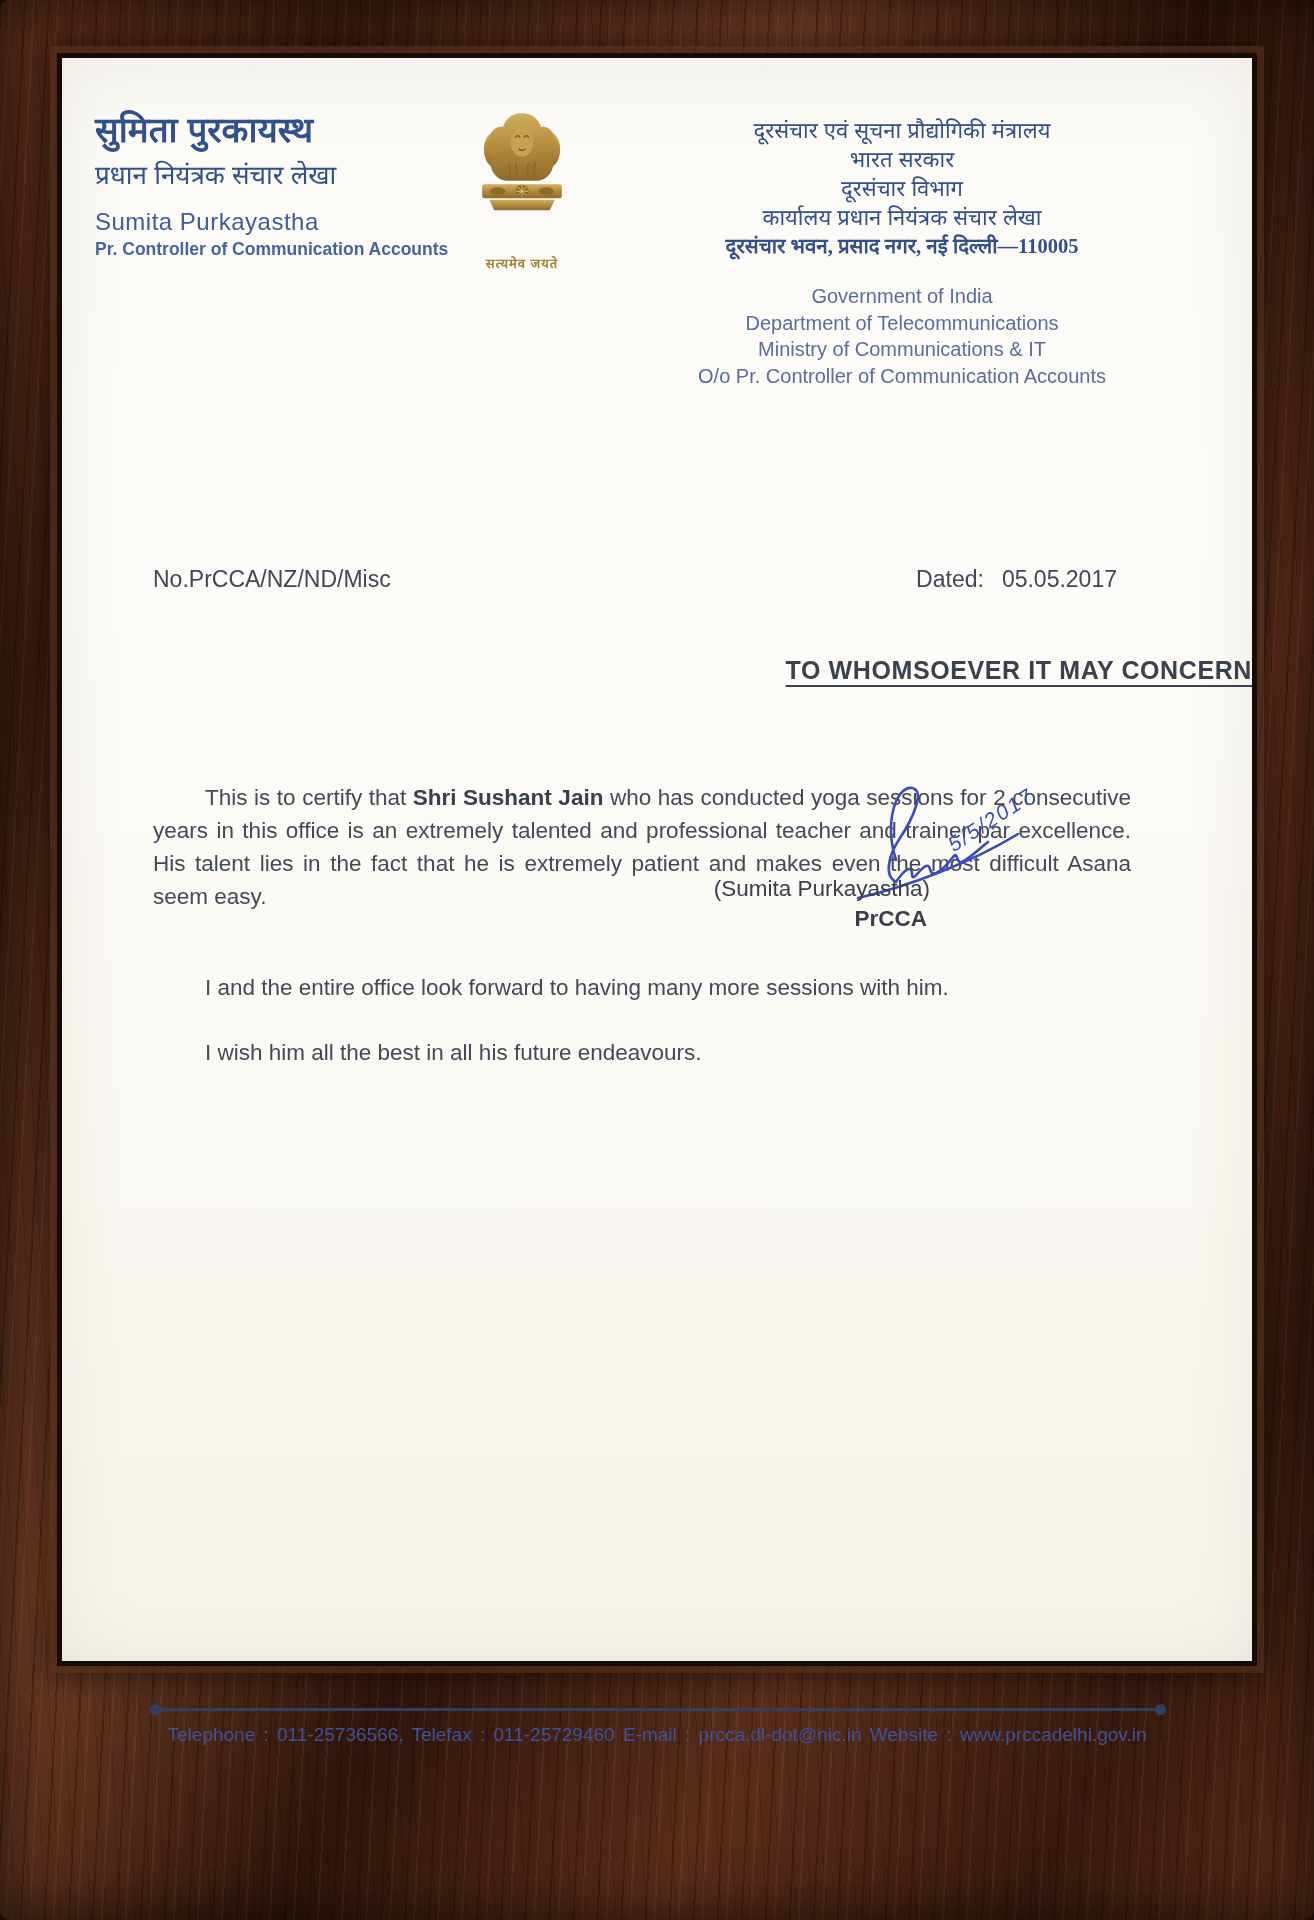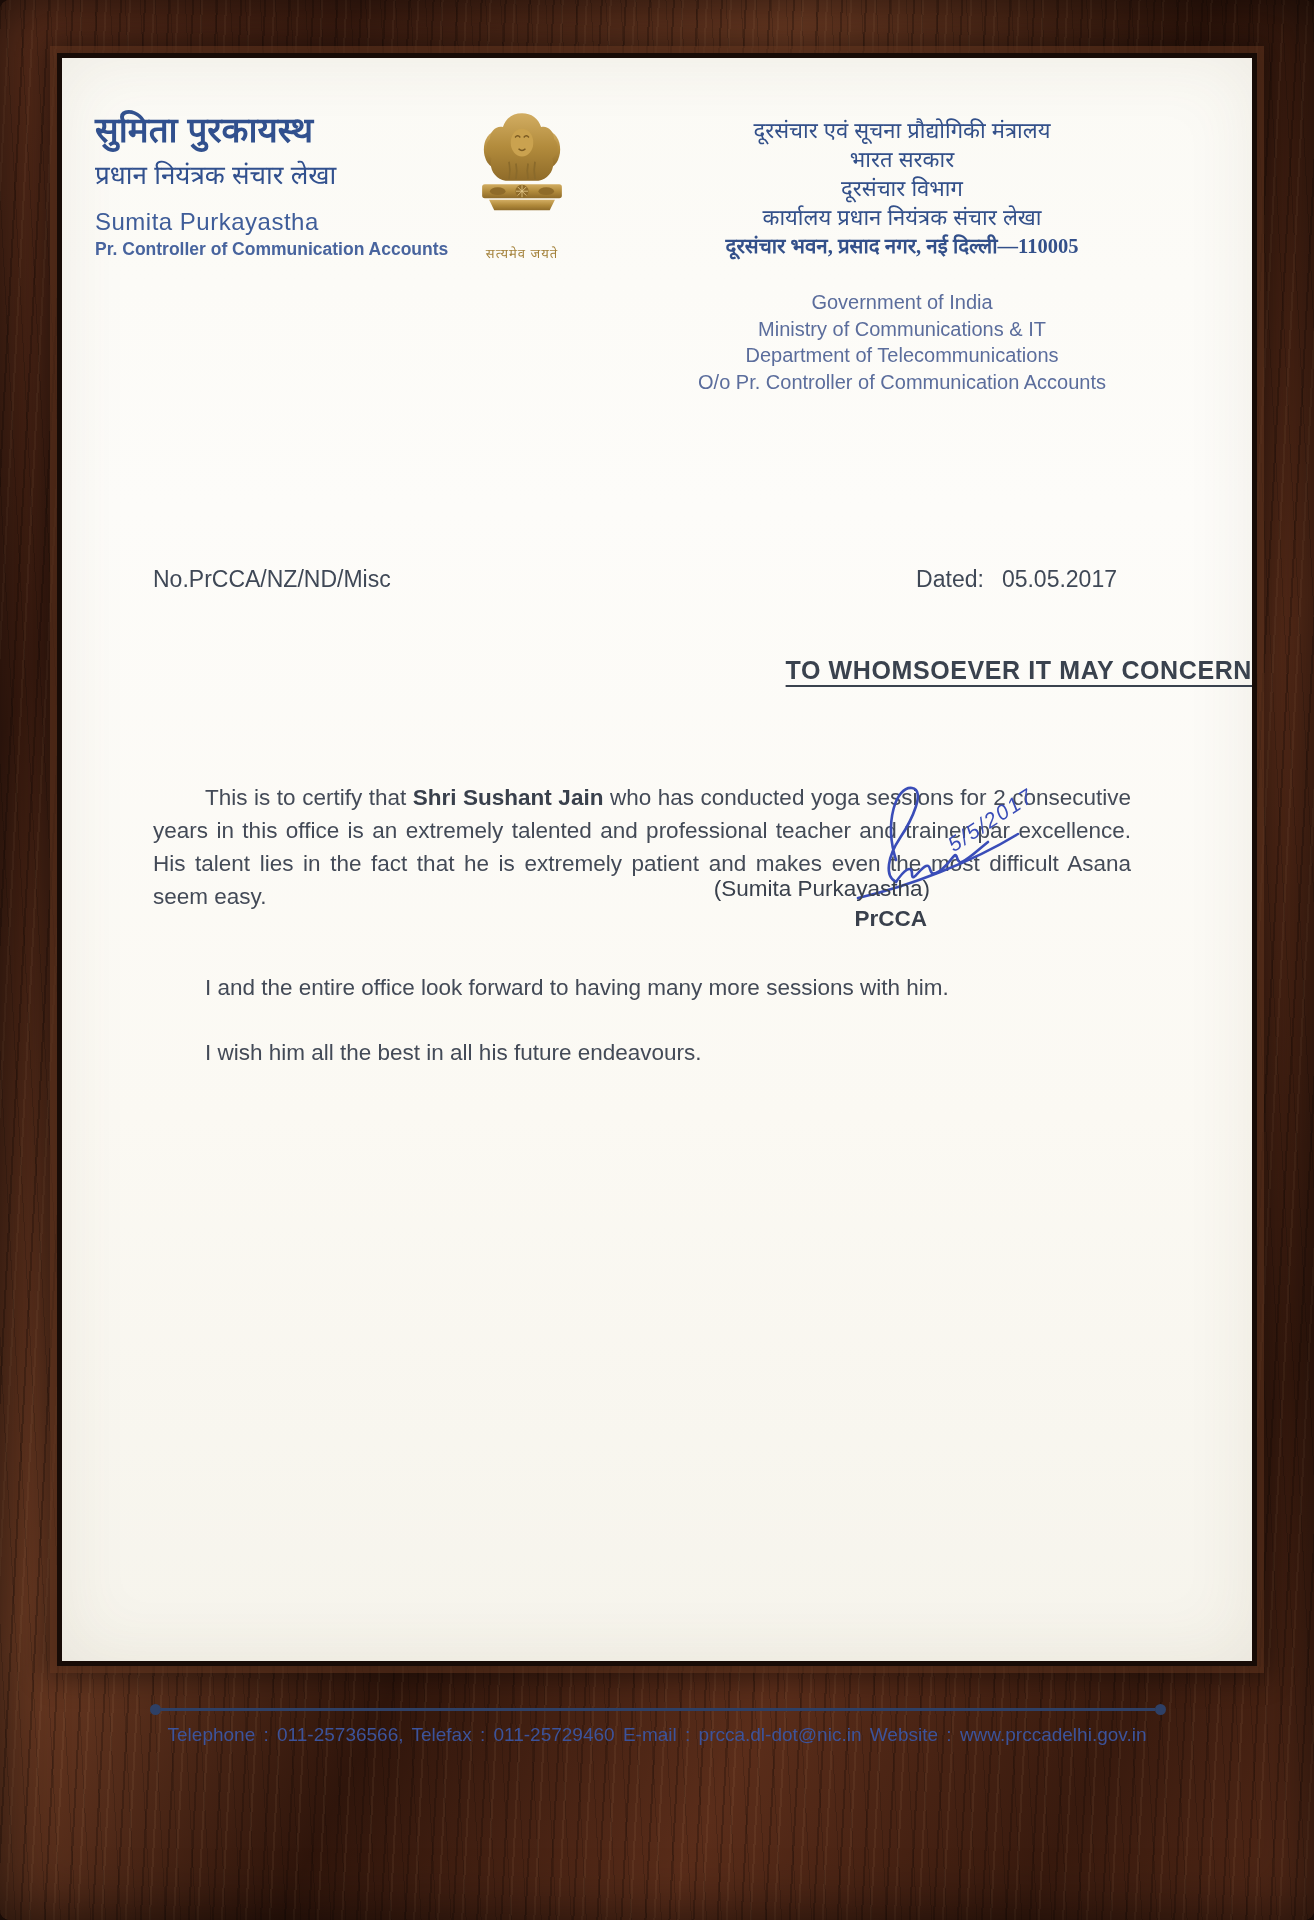--- a/index.html
+++ b/index.html
@@ -31,26 +31,26 @@
   }
   .abs{position:absolute;}
   
   .lh-left{left:33px;top:52px;color:#31508e;}
   .lh-left .hname{font-size:35px;font-weight:600;line-height:1.15;}
   .lh-left .htitle{font-size:26px;margin-top:6px;}
   .lh-left .ename{font-size:24px;font-weight:normal;color:#3f5d99;margin-top:16px;letter-spacing:.5px;}
   .lh-left .etitle{font-size:17.5px;font-weight:bold;color:#48649e;margin-top:3px;}
   
   .emblem{left:402px;top:50px;width:116px;text-align:center;}
-  .emblem .motto{font-size:13px;color:#a3813a;font-weight:normal;margin-top:2px;letter-spacing:1px;}
+  .emblem .motto{font-size:13px;color:#a3813a;font-weight:bold;margin-top:12px;letter-spacing:1px;}
   
   .lh-right{left:520px;top:58px;width:640px;text-align:center;}
   .lh-right .hline{font-size:22px;line-height:29px;color:#33508a;}
   .lh-right .hline.addr{font-size:20.5px;font-weight:600;font-family:Liberation Serif, serif;}
-  .lh-right .eblock{margin-top:28px;}
+  .lh-right .eblock{margin-top:22px;}
   .lh-right .eline{font-size:20px;line-height:26.5px;color:#5b6d9c;}
   
   .ref-row{left:91px;right:135px;top:508px;display:flex;justify-content:space-between;
     font-size:23px;color:#3f4856;}
   .ref-row .datecell .dlabel{margin-right:18px;}
   
   .title{left:0;top:598px;width:100%;text-align:right;}
   .title span{
     font-size:25px;font-weight:bold;color:#3a424e;letter-spacing:.6px;
     text-decoration:underline;text-underline-offset:6px;text-decoration-thickness:2px;
@@ -124,22 +124,22 @@
     </div>
 
     <div class="abs lh-right">
       <div class="hline">दूरसंचार एवं सूचना प्रौद्योगिकी मंत्रालय</div>
       <div class="hline">भारत सरकार</div>
       <div class="hline">दूरसंचार विभाग</div>
       <div class="hline">कार्यालय प्रधान नियंत्रक संचार लेखा</div>
       <div class="hline addr">दूरसंचार भवन, प्रसाद नगर, नई दिल्ली—110005</div>
       <div class="eblock">
         <div class="eline">Government of India</div>
+        <div class="eline">Department of Telecommunications</div>
         <div class="eline">Ministry of Communications &amp; IT</div>
-        <div class="eline">Department of Telecommunications</div>
         <div class="eline">O/o Pr. Controller of Communication Accounts</div>
       </div>
     </div>
 
     <div class="abs ref-row">
       <span>No.PrCCA/NZ/ND/Misc</span>
       <span class="datecell">
         <span class="dlabel">Dated:</span><span>05.05.2017</span>
       </span>
     </div>

